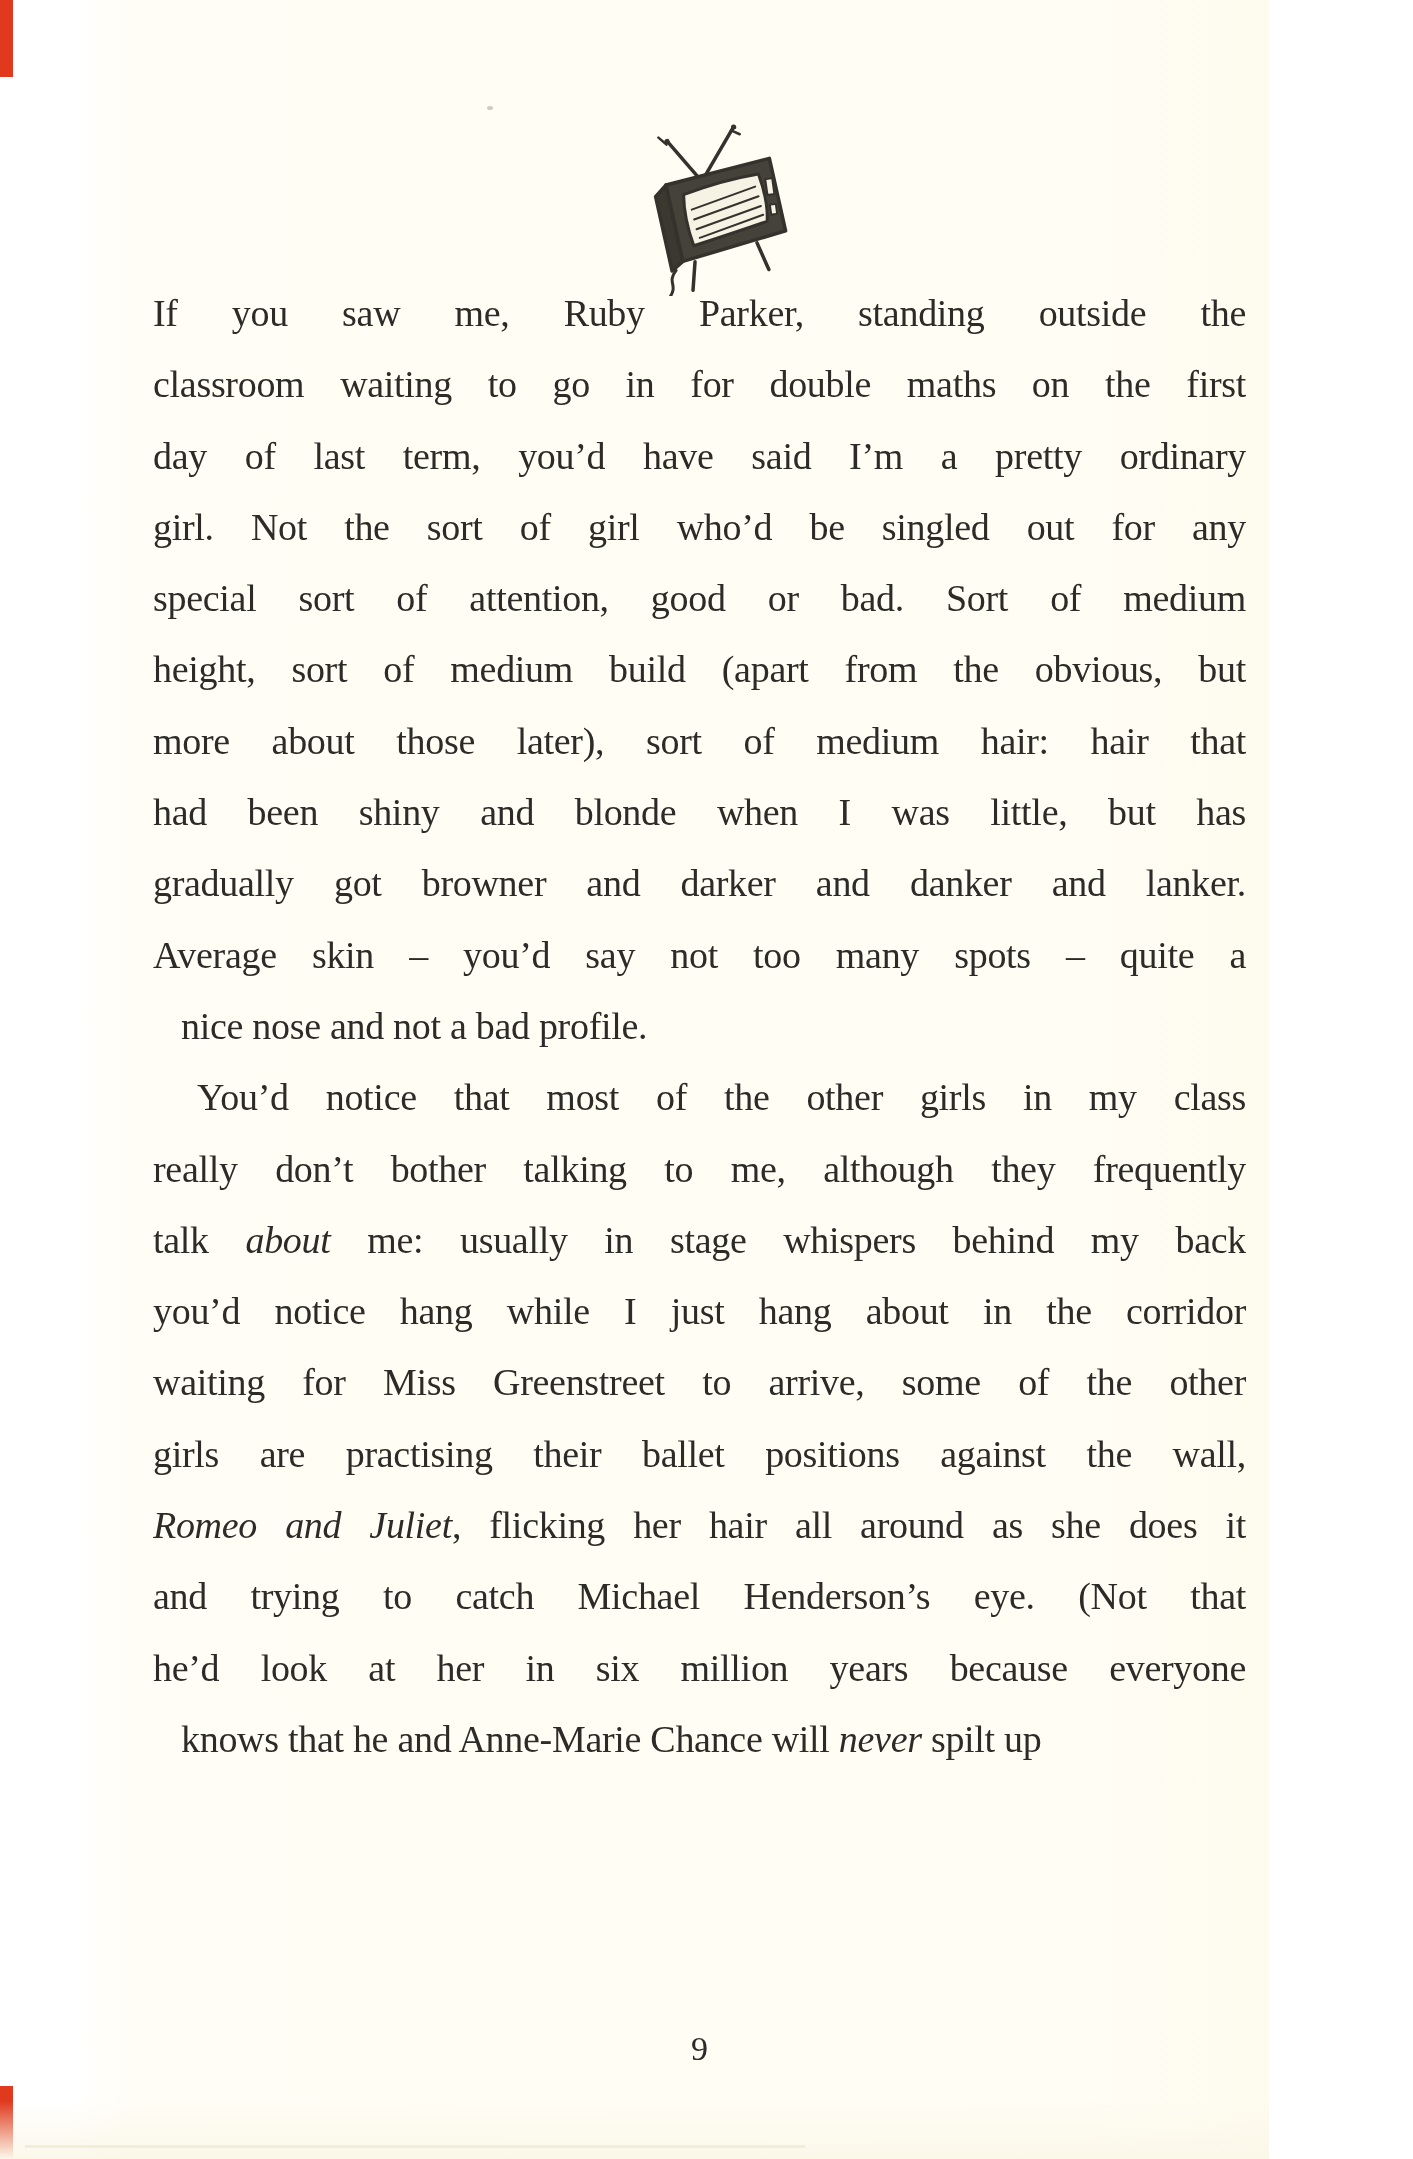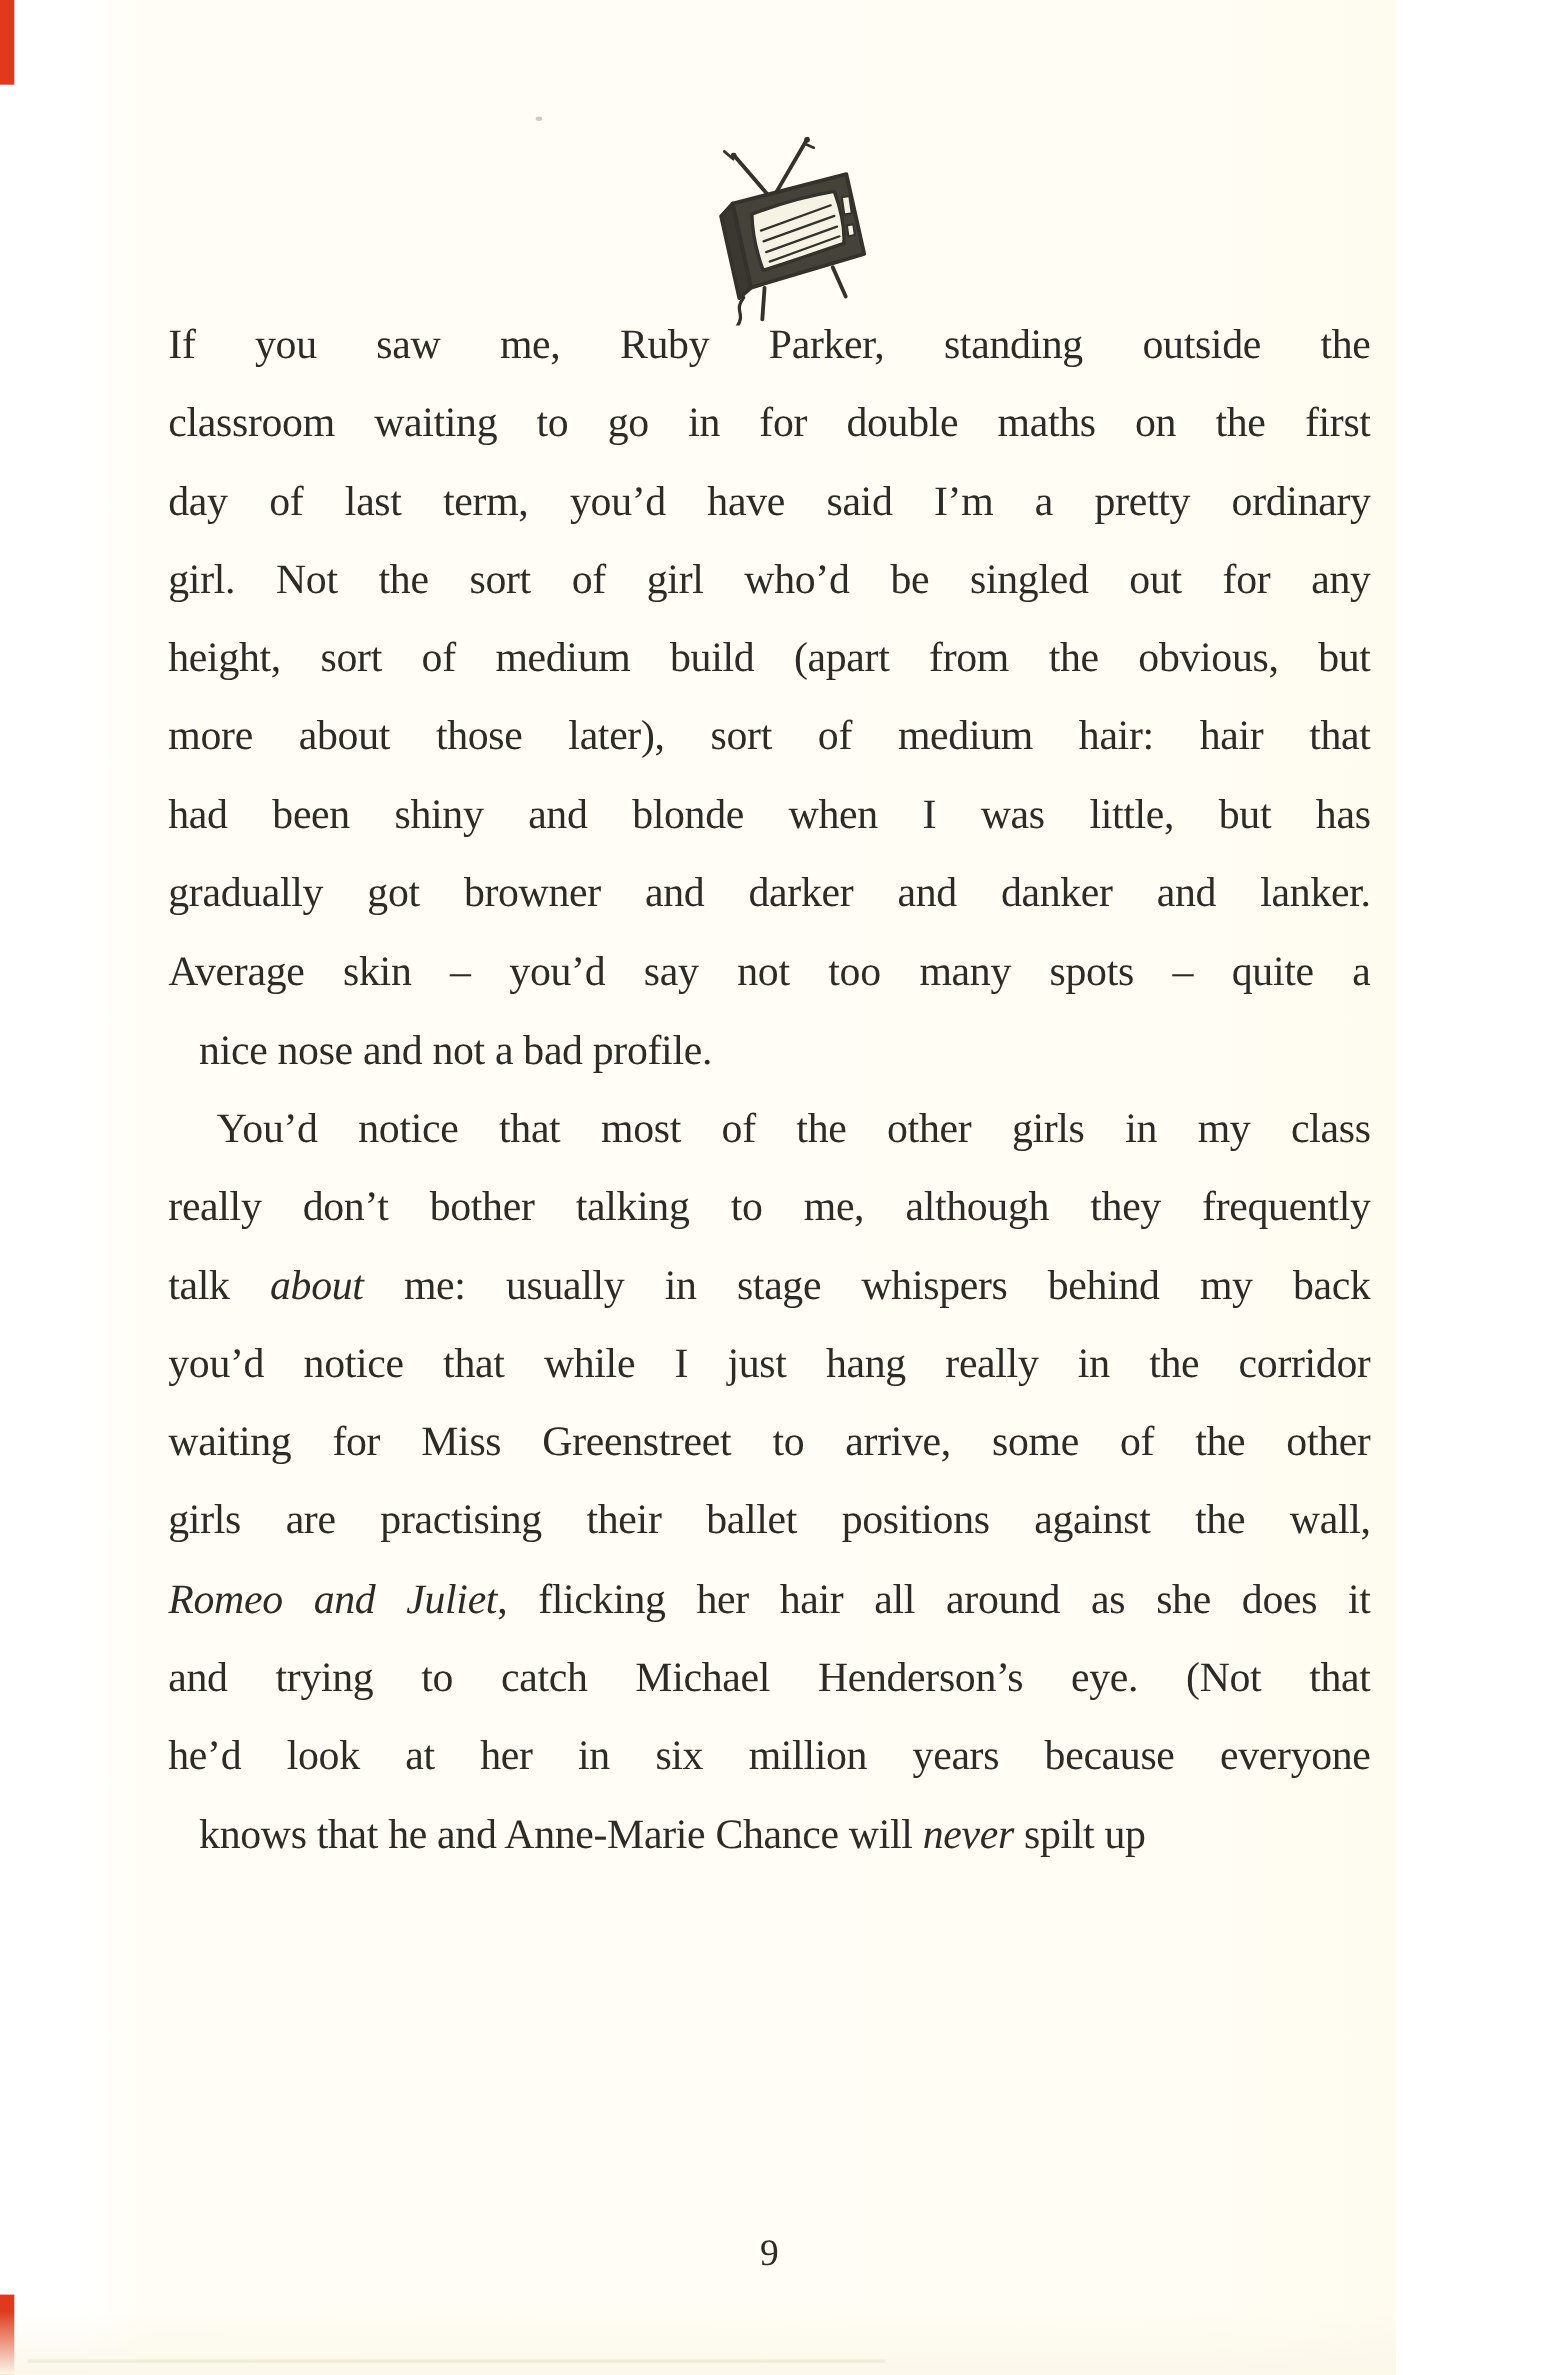--- a/index.html
+++ b/index.html
@@ -83,30 +83,31 @@
 
       <path d="M42 140 C30 152 44 154 30 168" stroke-width="3"></path>
     </g>
   </svg>
 
   <div class="text-block">
       <div class="line">If you saw me, Ruby Parker, standing outside the</div>
       <div class="line">classroom waiting to go in for double maths on the first</div>
       <div class="line">day of last term, you’d have said I’m a pretty ordinary</div>
       <div class="line">girl. Not the sort of girl who’d be singled out for any</div>
+      <div class="line">special sort of attention, good or bad. Sort of medium</div>
       <div class="line">height, sort of medium build (apart from the obvious, but</div>
       <div class="line">more about those later), sort of medium hair: hair that</div>
       <div class="line">had been shiny and blonde when I was little, but has</div>
       <div class="line">gradually got browner and darker and danker and lanker.</div>
       <div class="line">Average skin – you’d say not too many spots – quite a</div>
       <div class="line last">nice nose and not a bad profile.</div>
       <div class="line indent">You’d notice that most of the other girls in my class</div>
       <div class="line">really don’t bother talking to me, although they frequently</div>
       <div class="line">talk <em>about</em> me: usually in stage whispers behind my back</div>
-      <div class="line">you’d notice that while I just hang really in the corridor</div>
+      <div class="line">you’d notice hang while I just hang about in the corridor</div>
       <div class="line">waiting for Miss Greenstreet to arrive, some of the other</div>
       <div class="line">girls are practising their ballet positions against the wall,</div>
       <div class="line"><em>Romeo and Juliet</em>, flicking her hair all around as she does it</div>
       <div class="line">and trying to catch Michael Henderson’s eye. (Not that</div>
       <div class="line">he’d look at her in six million years because everyone</div>
       <div class="line last">knows that he and Anne-Marie Chance will <em>never</em> spilt up</div>
     </div>
 
   <div class="page-number">9</div>
 

